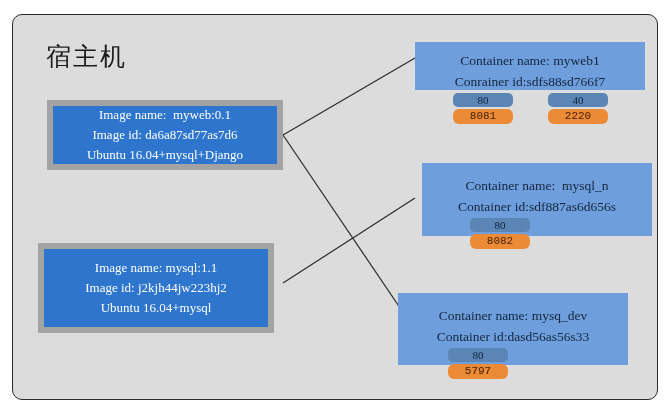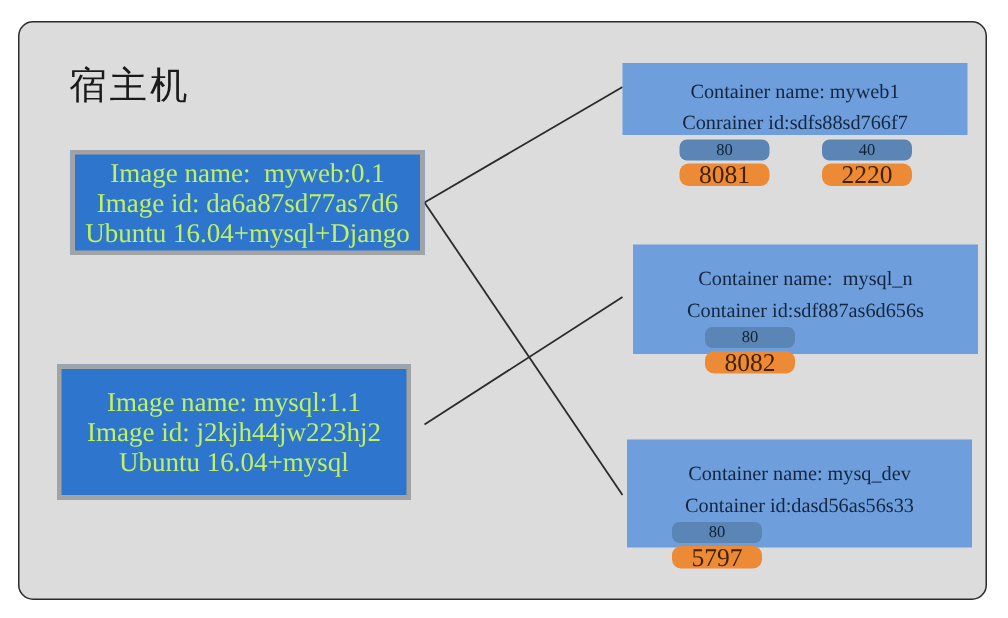--- a/index.html
+++ b/index.html
@@ -35,23 +35,23 @@
     color: #1a1a1a;
     letter-spacing: 2px;
     font-family: "DejaVu Sans", sans-serif;
     white-space: nowrap;
   }
   
   .image-box {
     position: absolute;
     box-sizing: border-box;
     background: #2E75CE;
-    border: 3px solid #a3a3a3;
-    color: #bef264;
-    font-size: 18px;
+    border: 6px solid #a3a3a3;
+    color: #ffffff;
+    font-size: 13px;
     line-height: 20px;
     text-align: center;
     display: flex;
     flex-direction: column;
     justify-content: center;
     align-items: center;
     font-family: "Liberation Serif", serif;
   }
   #image-box-1 { left: 47px; top: 100px; width: 236px; height: 70px; }
   #image-box-2 { left: 38px; top: 243px; width: 236px; height: 90px; }
@@ -63,21 +63,21 @@
     box-sizing: border-box;
     background: #6E9EDB;
     color: #14263f;
     font-size: 13.5px;
     line-height: 21px;
     text-align: center;
     font-family: "Liberation Serif", serif;
   }
   #container-box-1 { left: 415px; top: 42px; width: 230px; height: 48px; }
   #container-box-2 { left: 422px; top: 163px; width: 230px; height: 73px; }
-  #container-box-3 { left: 418px; top: 293px; width: 230px; height: 72px; }
+  #container-box-3 { left: 398px; top: 293px; width: 230px; height: 72px; }
   .container-box .ctext {
     padding-top: 8px;
     white-space: pre;
   }
   #container-box-2 .ctext, #container-box-3 .ctext { padding-top: 12px; }
 
   
   .port-group {
     position: absolute;
     display: flex;
@@ -92,27 +92,27 @@
     line-height: 14px;
     height: 14px;
     width: 60px;
     text-align: center;
     font-family: "Liberation Serif", serif;
   }
   .port-outer {
     background: #ED8A35;
     color: #432100;
     border-radius: 6px;
-    font-size: 17px;
+    font-size: 11px;
     line-height: 15px;
     height: 15px;
     width: 60px;
     text-align: center;
     margin-top: 2px;
-    font-family: Liberation Serif, serif;
+    font-family: Liberation Mono, monospace;
   }
 
   
   .links { position: absolute; left: 0; top: 0; width: 672px; height: 412px; }
 </style>
 </head>
 <body>
 
 <div id="canvas">
 

